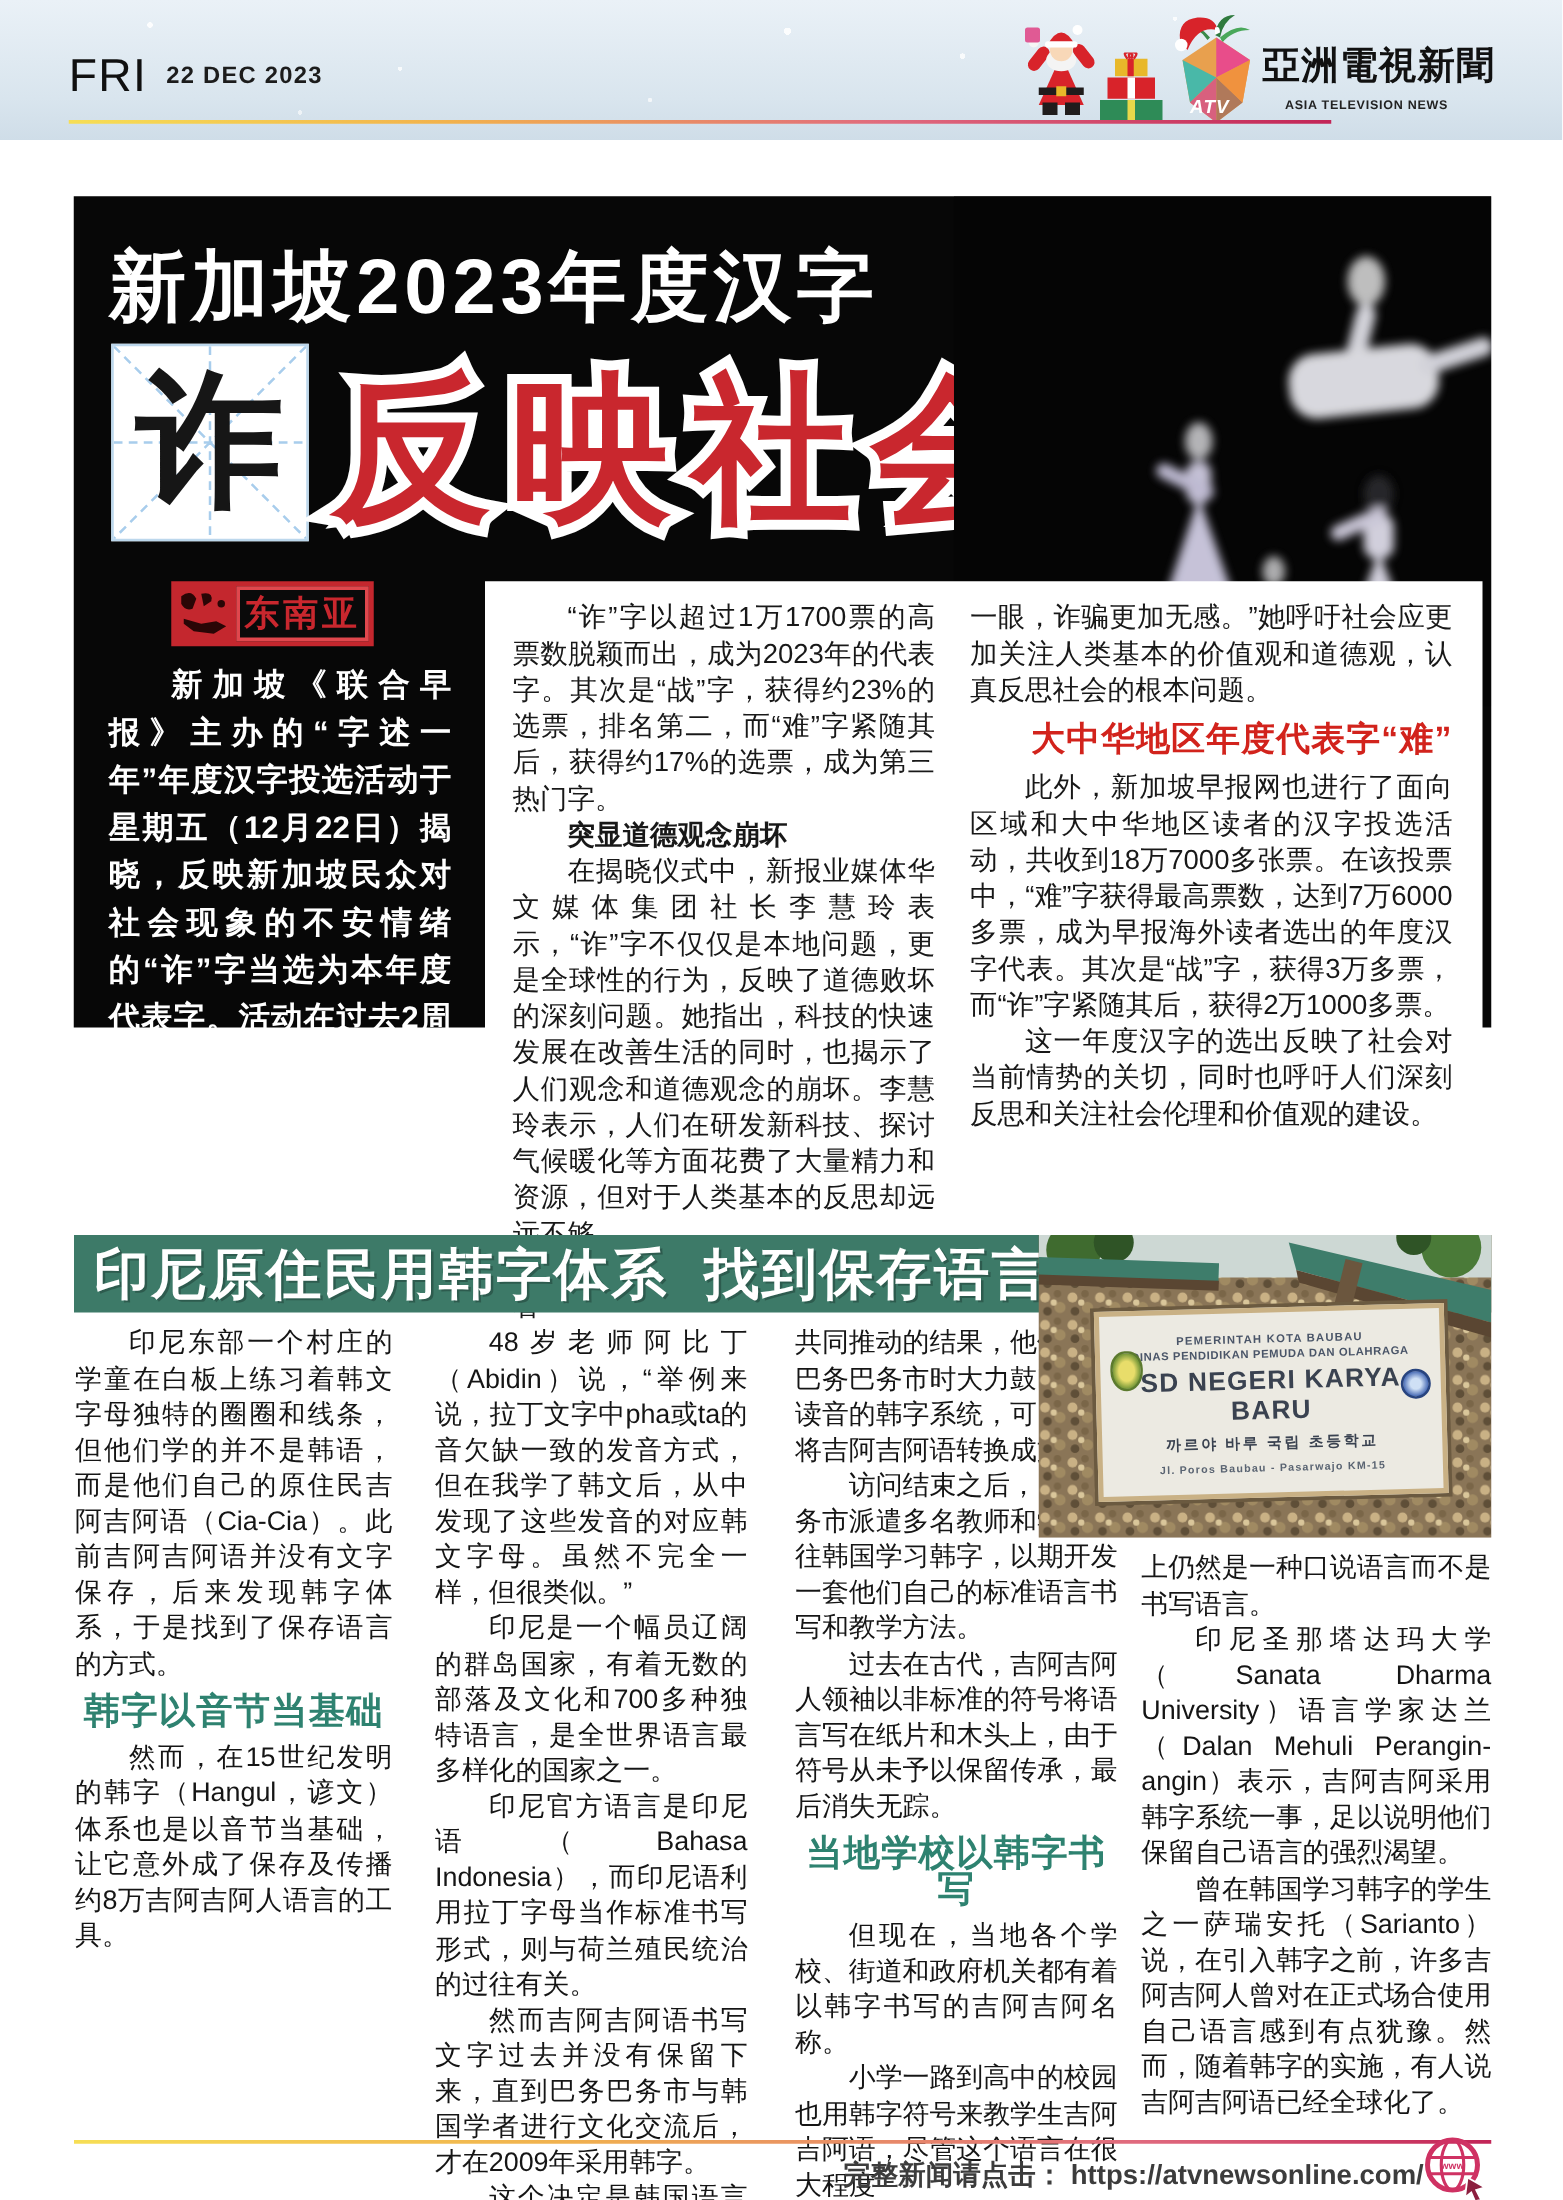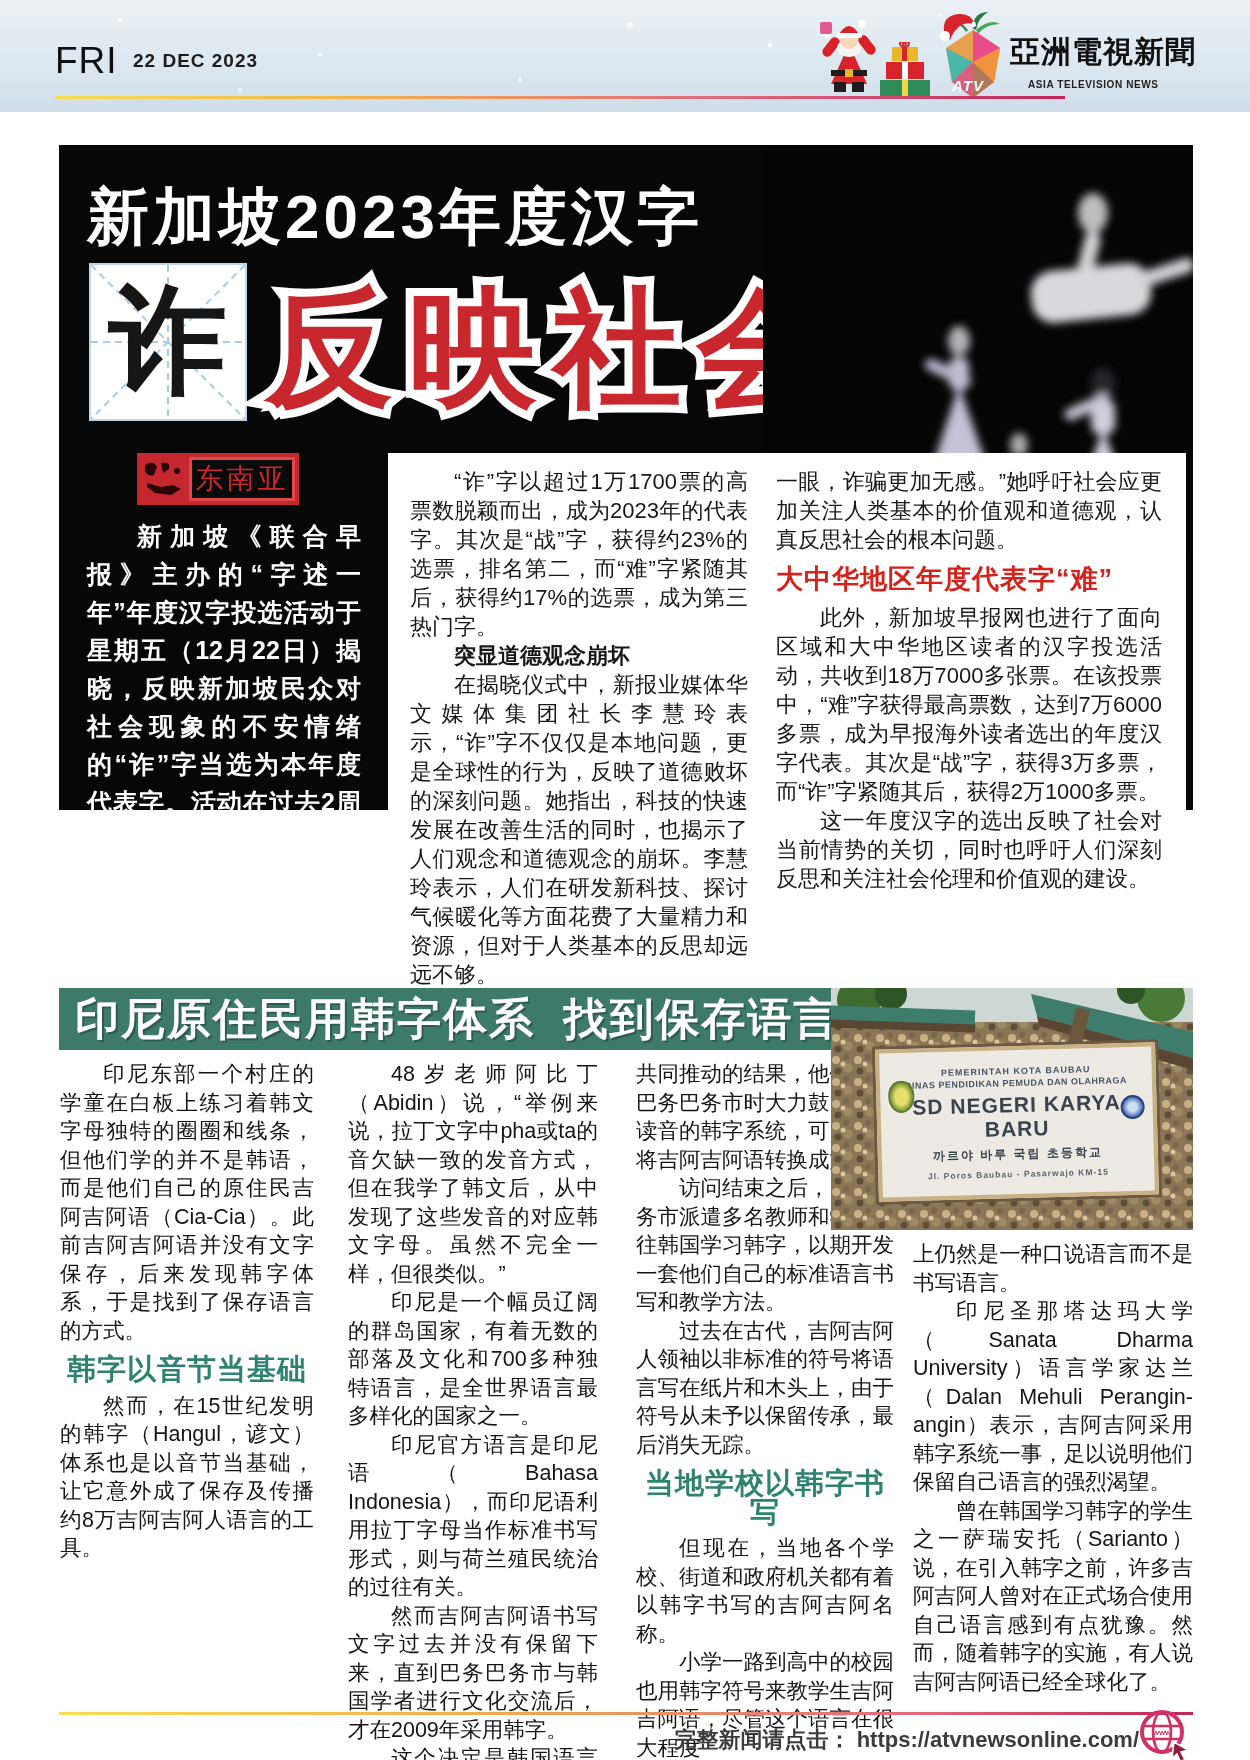--- a/index.html
+++ b/index.html
@@ -23,45 +23,45 @@
         background:linear-gradient(90deg,#f6de55 0%,#f2b24c 30%,#e06a7e 65%,#c22557 100%);}
   .santa{position:absolute;left:818px;top:18px;}
   .gifts{position:absolute;left:878px;top:42px;}
   .logo{position:absolute;left:938px;top:10px;}
   .atv-text{position:absolute;left:952px;top:77px;font-size:15px;font-weight:800;font-style:italic;color:#ffffff;letter-spacing:1px;}
   .brand{position:absolute;left:1010px;top:32px;width:235px;}
   .brand-cn{font-size:30px;font-weight:700;color:#111111;letter-spacing:1px;white-space:nowrap;}
   .brand-en{font-size:10px;font-weight:700;color:#222222;letter-spacing:.6px;margin-top:6px;white-space:nowrap;margin-left:18px;}
 
   
-  .a1{position:absolute;left:59px;top:145px;width:1134px;height:665px;background:#070707;}
+  .a1{position:absolute;left:59px;top:157px;width:1134px;height:665px;background:#070707;}
   .kicker{position:absolute;left:28px;top:30px;font-size:62px;font-weight:900;color:#ffffff;letter-spacing:4px;white-space:nowrap;}
   .charbox{position:absolute;left:30px;top:118px;width:158px;height:158px;background:#ffffff;border:2px solid #bcd7ec;}
   .charbox svg{position:absolute;left:0;top:0;}
   .char{position:absolute;left:0;top:0;width:100%;height:100%;display:flex;align-items:center;justify-content:center;
         font-family:"Liberation Serif",serif;font-size:118px;font-weight:700;color:#161616;}
   .mainline{position:absolute;left:206px;top:128px;height:160px;white-space:nowrap;}
   .mainline span{font-size:128px;font-weight:900;letter-spacing:16px;line-height:150px;}
   .mainline .stroke{position:absolute;left:0;top:0;color:#ffffff;-webkit-text-stroke:16px #ffffff;}
   .mainline .fillt{position:relative;color:#c9272e;}
   .dancers{position:absolute;right:0;top:0;width:430px;height:408px;overflow:hidden;}
   .badge{position:absolute;left:78px;top:308px;width:162px;height:52px;display:flex;background:#c4272e;}
   .bmap{width:52px;height:100%;display:flex;align-items:center;justify-content:center;}
   .btxt{flex:1;margin:4px 4px 4px 0;border:3px solid #e0474d;background:#0a0a0a;color:#c9272e;
-        font-size:28px;font-weight:400;display:flex;align-items:center;justify-content:center;letter-spacing:3px;}
+        font-size:28px;font-weight:700;display:flex;align-items:center;justify-content:center;letter-spacing:3px;}
   .lead{position:absolute;left:28px;top:372px;width:274px;font-size:25px;line-height:38px;font-weight:700;
         color:#ffffff;text-align:justify;text-indent:2em;}
   .panel{position:absolute;left:329px;top:308px;width:798px;height:470px;background:#ffffff;padding:16px 24px 0 22px;}
   .pc{position:absolute;top:14px;color:#181818;}
   .pc-mid{left:22px;width:338px;}
   .pc-right{left:388px;width:386px;}
   .jp{margin:0;font-size:22px;line-height:29px;text-align:justify;}
   .ind{text-indent:2em;}
   .sub-b{font-weight:800;text-indent:2em;}
-  .sub-red{margin:7px 0 6px;font-size:27px;font-weight:900;color:#d2231c;text-align:left;letter-spacing:1px;}
+  .sub-red{margin:7px 0 6px;font-size:27px;font-weight:900;color:#d2231c;text-align:right;letter-spacing:1px;}
 
   
   .a2{position:absolute;left:59px;top:985px;width:1134px;height:715px;}
   .banner{position:absolute;left:0;top:3px;width:1134px;height:62px;background:#3d7a68;display:flex;align-items:center;}
   .bh{margin-left:16px;font-size:44px;font-weight:900;color:#ffffff;letter-spacing:2px;white-space:pre;text-shadow:2px 2px 0 rgba(0,0,0,.25);}
   .photo{position:absolute;right:0;top:3px;width:362px;height:242px;overflow:hidden;background:#8a7557;z-index:2;}
   .sign{position:absolute;left:46px;top:58px;width:280px;height:152px;background:#eceae2;
         border:4px solid #c9b185;box-shadow:0 0 0 3px #6b5a40;transform:rotate(-1.5deg);
         display:flex;flex-direction:column;align-items:center;justify-content:center;text-align:center;}
   .sg1{font-size:9px;font-weight:700;color:#4a5568;letter-spacing:1px;}

